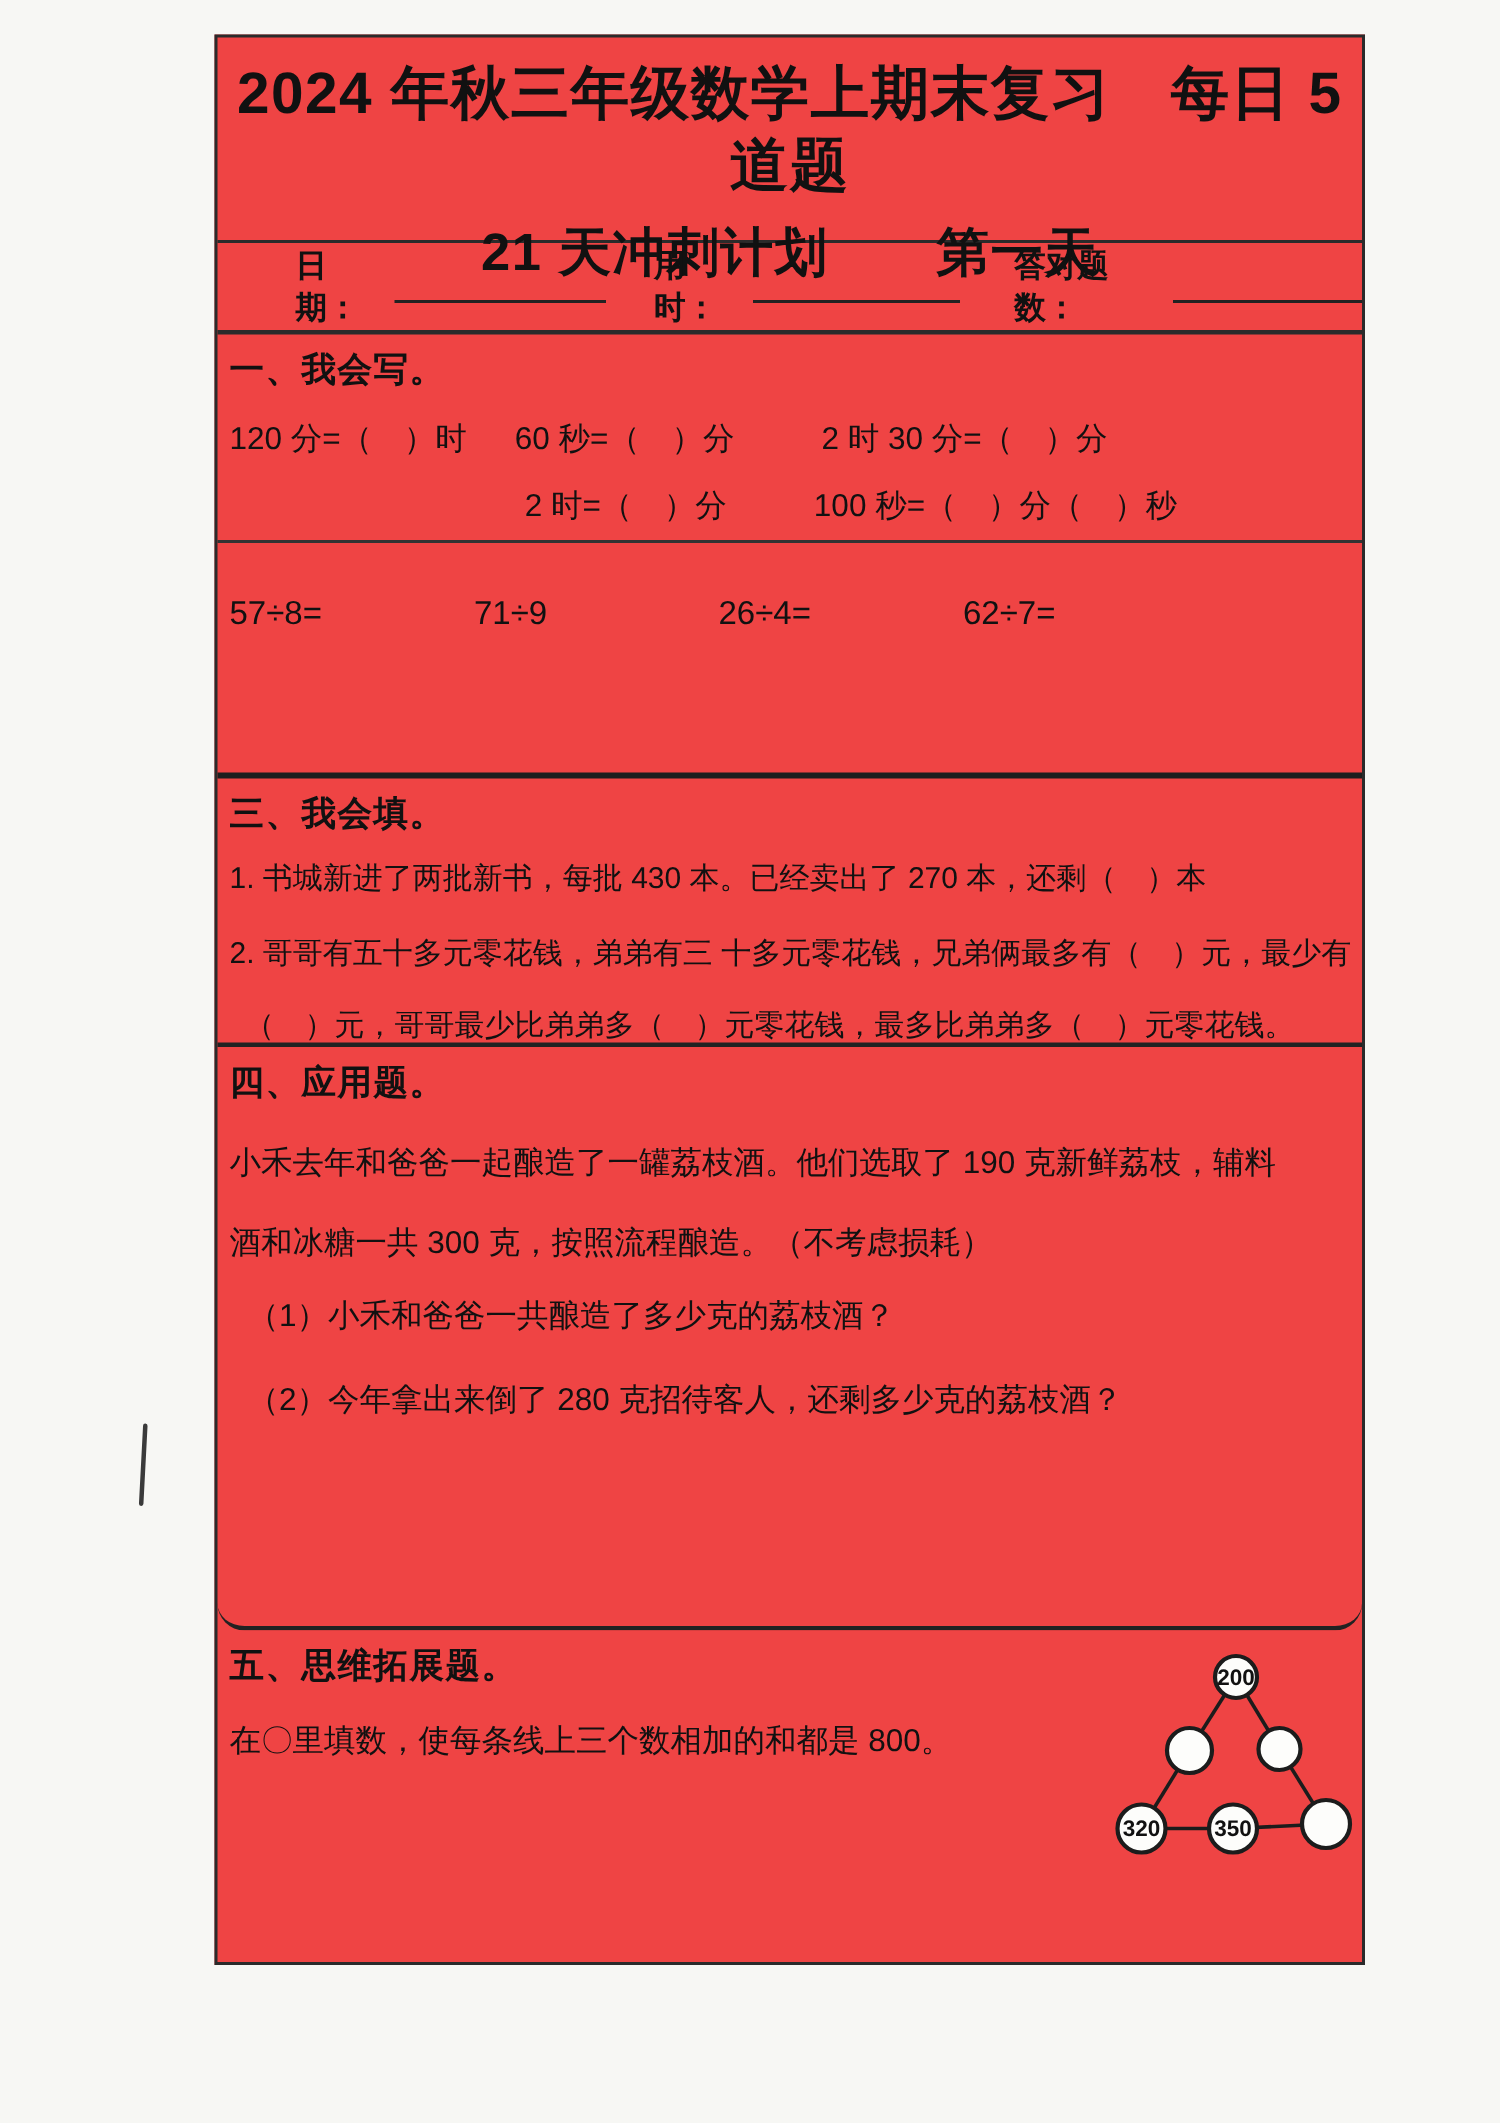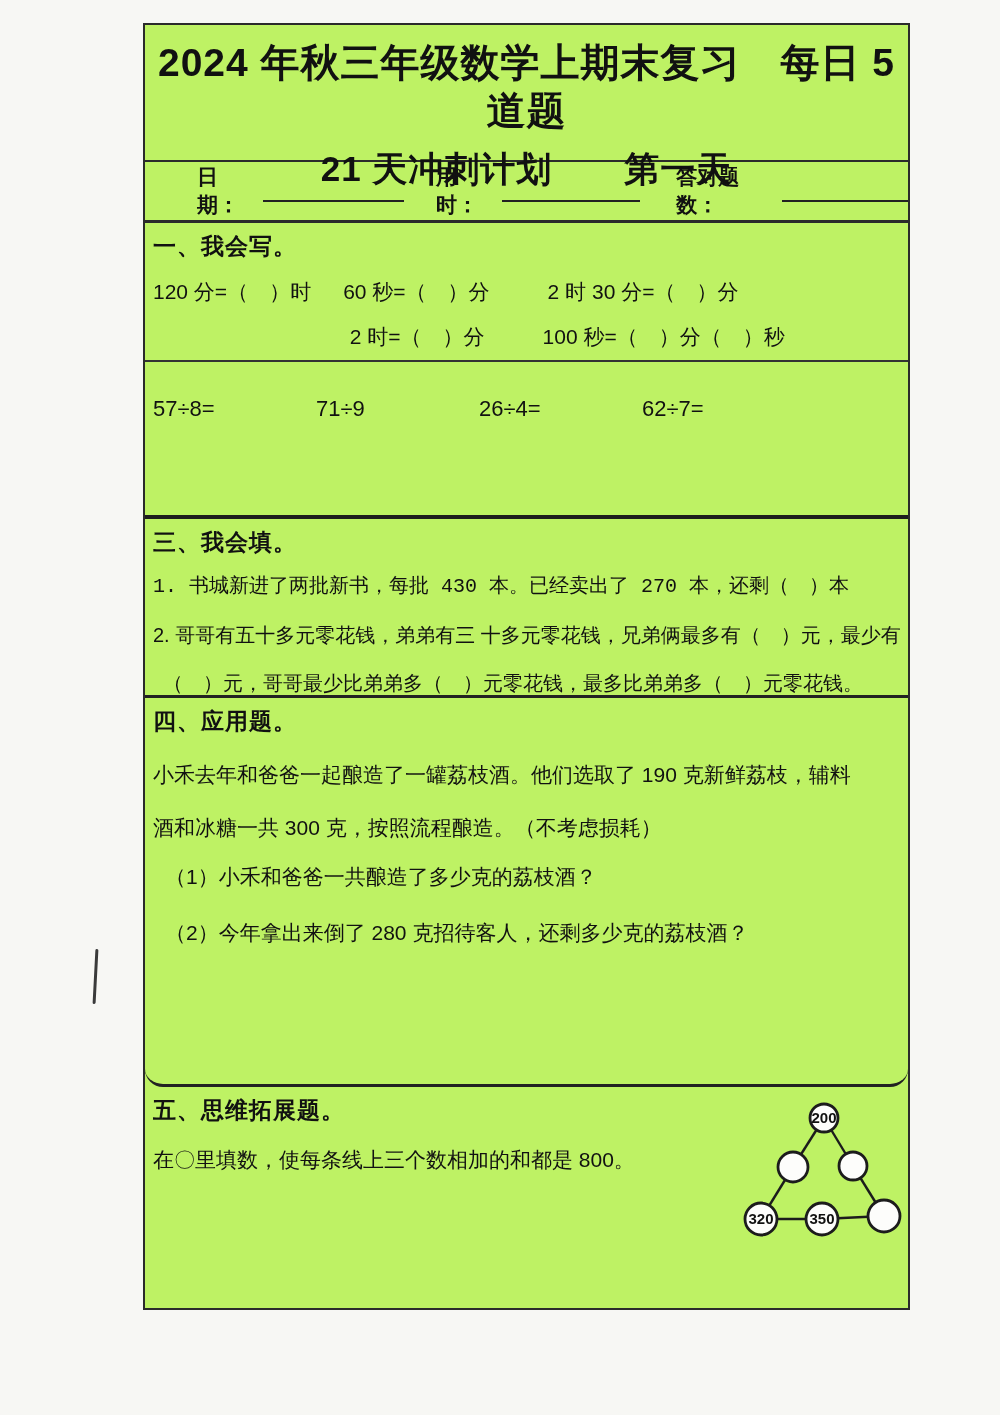--- a/index.html
+++ b/index.html
@@ -7,21 +7,21 @@
     width:1000px; height:1415px;
     background:#f5f5f2;
     font-family:"Liberation Sans","DejaVu Sans",sans-serif;
     color:#111;
     position:relative;
     overflow:hidden;
   }
   .page { position:absolute; inset:0; background:#f7f7f4; }
   .main-box {
     position:absolute; left:143px; top:23px; width:767px; height:1287px;
-    border:2px solid #2b2b2b; background:#bef264;
+    border:2px solid #2b2b2b; background:#ef4444;
   }
   
   .title-block {
     height:137px; border-bottom:2px solid #2b2b2b;
     text-align:center; padding-top:14px;
   }
   .title-line1 { font-size:39px; font-weight:bold; line-height:48px; letter-spacing:1px; }
   .title-line2 { font-size:35px; font-weight:bold; line-height:44px; margin-top:12px; letter-spacing:1px; }
   
   .date-row {
@@ -46,21 +46,21 @@
   .fill-row { display:flex; font-size:21px; }
   .sec1 .fill-row.r1 { margin-top:16px; }
   .sec1 .fill-row.r2 { margin-top:17px; }
   .sec1 .r1 .it0 { margin-right:32px; }
   .sec1 .r1 .it1 { margin-right:58px; }
   .sec1 .r2 .it0 { margin-right:62px;margin-top:34px; }
   .sec1 .r2 .it1 { margin-right:58px; }
   .calc-row { display:flex; margin-top:26px; font-size:22px; }
   .calc-row span { width:163px; }
   .sec3 .line { font-size:20px; }
-  .sec3 .item1 { margin-top:14px;font-family:Liberation Mono, monospace; }
+  .sec3 .item1 { margin-top:14px; }
   .sec3 .item2a { margin-top:23px; }
   .sec3 .item2b { margin-top:21px; padding-left:10px; }
   .sec4 .line { font-size:21px; }
   .sec4 .p1 { margin-top:24px; }
   .sec4 .p2 { margin-top:25px; }
   .sec4 .q1 { margin-top:21px; padding-left:12px; }
   .sec4 .q2 { margin-top:28px; padding-left:12px; }
   .sec5 .instruction { font-size:21px; margin-top:20px; }
   .triangle-diagram { position:absolute; left:588px; top:4px; }
   .triangle-diagram line { stroke:#1c1c1c; stroke-width:2.4; }

